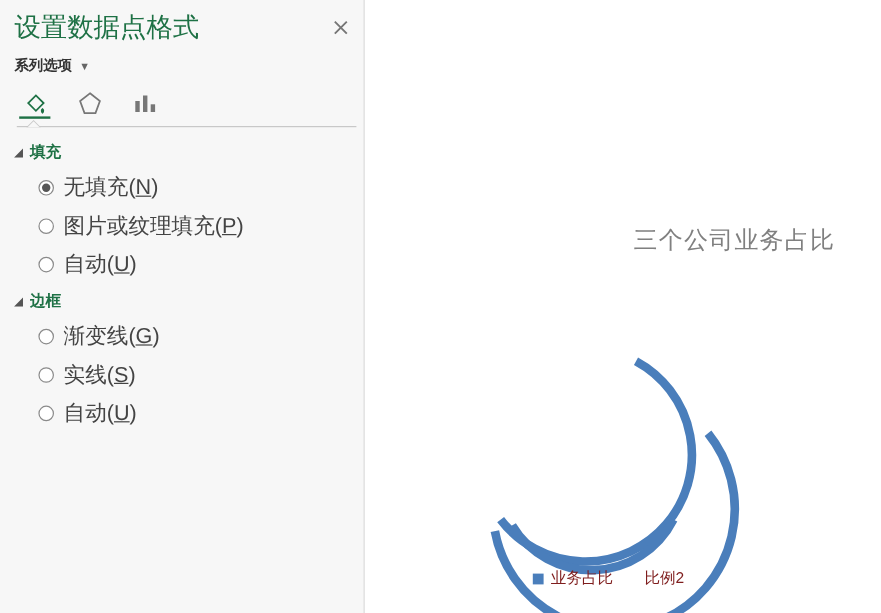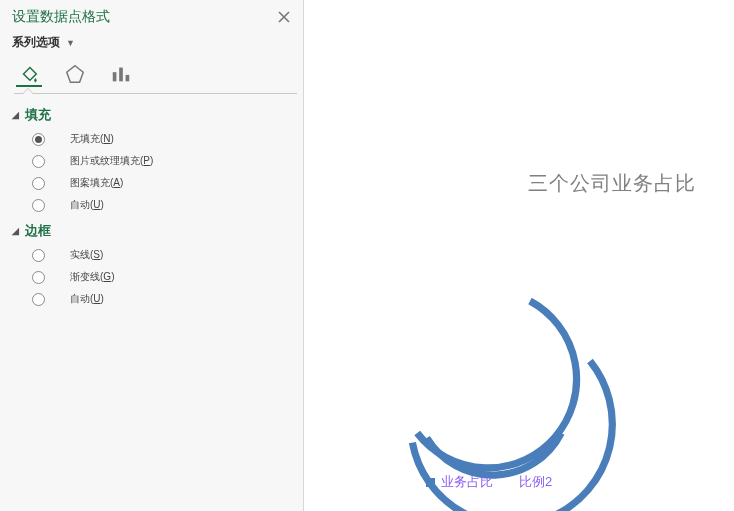--- a/index.html
+++ b/index.html
@@ -1,51 +1,51 @@
 <!DOCTYPE html>
 <html><head>
 <meta charset="utf-8">
 <style>
   * { box-sizing: border-box; margin: 0; padding: 0; }
   body { font-family: "Microsoft YaHei", "SimSun", Arial, sans-serif; font-size: 13px; color: #444; background: #fff; width: 734px; height: 511px; overflow: hidden; display: flex; }
   .panel { width: 304px; height: 511px; border-right: 1px solid #d7d7d7; background: #f7f7f7; position: relative; display: flex; flex-direction: column; }
   .panel-header { display: flex; align-items: center; justify-content: space-between; padding: 8px 10px 6px 12px; }
-  .panel-title { color: #1e7145; font-size: 14px; font-weight: 400; }
+  .panel-title { color: #1e7145; font-size: 22px; font-weight: 400; }
   .close-x { width: 18px; height: 18px; cursor: pointer; display: flex; align-items: center; justify-content: center; color: #666; }
   .close-x svg { width: 12px; height: 12px; }
   .series-row { display: flex; align-items: center; padding: 2px 12px 6px 12px; font-size: 12px; font-weight: bold; color: #333; gap: 6px; cursor: pointer; }
   .series-row .caret { font-size: 9px; color: #666; }
   .tool-icons { display: flex; gap: 20px; padding: 4px 12px 6px 16px; align-items: center; }
   .tool-icon { width: 26px; height: 26px; cursor: pointer; display: flex; align-items: center; justify-content: center; }
   .tool-icon svg { width: 22px; height: 22px; }
   .tool-icon.active svg { stroke: #1e7145; }
   .tool-icon.active { border-bottom: 2px solid #1e7145; padding-bottom: 0; }
   .tab-underline { height: 1px; background: #c8c8c8; margin: 0 6px 0 14px; position: relative; }
   .tab-pointer { position: absolute; top: -5px; left: 8px; width: 0; height: 0; border-left: 6px solid transparent; border-right: 6px solid transparent; border-bottom: 6px solid #c8c8c8; }
   .tab-pointer::after { content:""; position:absolute; left:-5px; top:1px; border-left:5px solid transparent; border-right:5px solid transparent; border-bottom:5px solid #f7f7f7; }
   .scroll-area { flex: 1; overflow-y: scroll; padding: 6px 0 6px 12px; }
   .scroll-area::-webkit-scrollbar { width: 16px; }
   .scroll-area::-webkit-scrollbar-track { background: #f0f0f0; border-left:1px solid #ddd; }
   .scroll-area::-webkit-scrollbar-thumb { background: #c8c8c8; border: 2px solid #f0f0f0; }
   .scroll-area::-webkit-scrollbar-button { height: 16px; background: #efefef; border:1px solid #ccc; }
   .group-head { display: flex; align-items: center; gap: 6px; padding: 6px 0 4px 0; color: #1e7145; font-size: 13px; font-weight: bold; cursor: pointer; }
   .group-head .tri { font-size: 9px; color: #555; }
   .opts { padding-left: 20px; }
-  .opt-row { display: flex; align-items: center; gap: 25px; padding: 4px 0; font-size: 10px; color: #444; cursor: pointer; }
+  .opt-row { display: flex; align-items: center; gap: 8px; padding: 4px 0; font-size: 18px; color: #444; cursor: pointer; }
   .radio, .check { width: 13px; height: 13px; flex: none; }
   .radio { border: 1px solid #8a8a8a; border-radius: 50%; background: #fff; position: relative; }
   .radio.sel::after { content:""; position:absolute; left:2px; top:2px; width:7px; height:7px; border-radius:50%; background:#555; }
   .check { border: 1px solid #8a8a8a; background:#fff; position:relative; }
   .check.sel::after { content:"✓"; position:absolute; left:0; top:-3px; font-size:12px; color:#333; }
   .opt-row u { text-decoration: underline; }
   .chart-side { flex: 1; position: relative; background:#fff; }
-  .chart-title { position: absolute; top: 170px; right: 38px; font-size: 20px; color: #808080; letter-spacing:1px; }
+  .chart-title { position: absolute; top: 187px; right: 38px; font-size: 20px; color: #808080; letter-spacing:1px; }
   .arcbox { position:absolute; left:70px; top:265px; width:240px; height:240px; }
   .arcbox svg { width:100%; height:100%; overflow:visible; }
-  .legend { position:absolute; bottom:20px; left:122px; display:flex; gap:26px; align-items:center; font-size:13px; color:#8b5cf6; }
+  .legend { position:absolute; bottom:20px; left:140px; display:flex; gap:26px; align-items:center; font-size:13px; color:#7f1d1d; }
   .sq { width:9px; height:9px; background:#4a7ebb; display:inline-block; margin-right:6px; vertical-align:middle; }
 </style>
 </head>
 <body>
 
 <div class="panel">
   <div class="panel-header">
     <div class="panel-title">设置数据点格式</div>
     <div class="close-x">
       <svg viewBox="0 0 12 12">
@@ -90,39 +90,35 @@
         <div class="opt-row">
           <span class="radio sel"></span>
           <span>无填充(<u>N</u>)</span>
         </div>
         <div class="opt-row">
           <span class="radio"></span>
           <span>图片或纹理填充(<u>P</u>)</span>
         </div>
         <div class="opt-row">
           <span class="radio"></span>
-          <span>图案填充(<u>A</u>)</span>
-        </div>
-        <div class="opt-row">
-          <span class="radio"></span>
           <span>自动(<u>U</u>)</span>
         </div>
       </div>
       <div class="group-head">
         <span class="tri">◢</span>
         <span>边框</span>
       </div>
       <div class="opts">
         <div class="opt-row">
           <span class="radio"></span>
-          <span>实线(<u>S</u>)</span>
+          <span>渐变线(<u>G</u>)</span>
         </div>
         <div class="opt-row">
           <span class="radio"></span>
-          <span>渐变线(<u>G</u>)</span>
+          <span>实线(<u>S</u>)</span>
         </div>
         <div class="opt-row">
           <span class="radio"></span>
           <span>自动(<u>U</u>)</span>
         </div>
       </div>
     </div>
 </div>
 
 <div class="chart-side">

